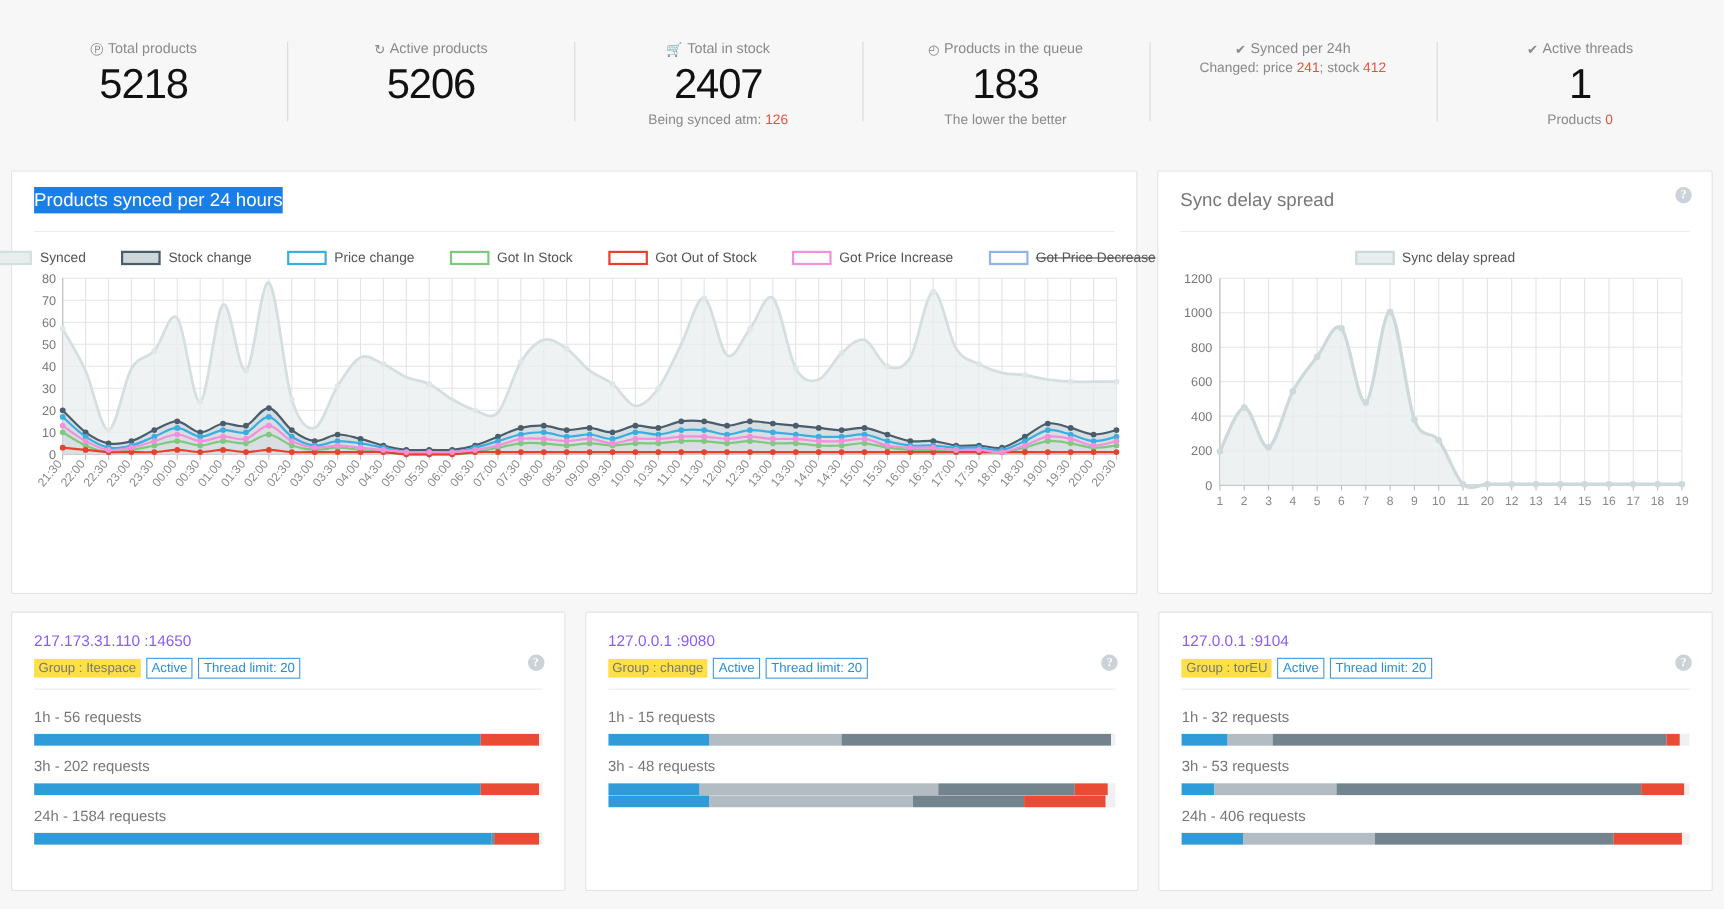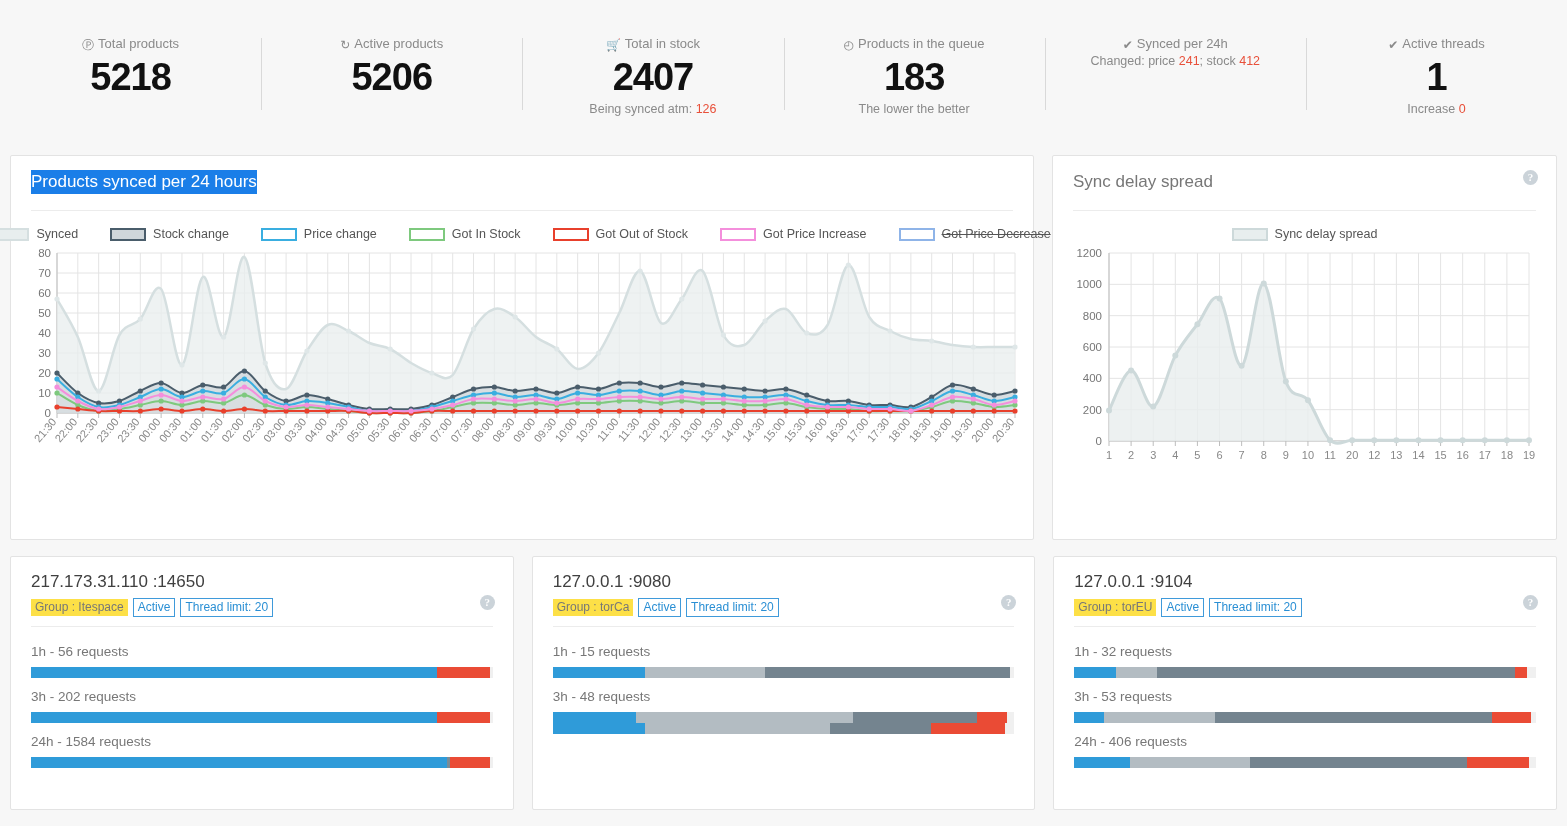--- a/index.html
+++ b/index.html
@@ -39,21 +39,21 @@
   }
   .stat-label .ic {
     display:inline-block;
     margin-right:4px;
     color:#8a8a8a;
     font-size:12px;
     vertical-align:-1px;
   }
   .stat-value {
     font-size:38px;
-    font-weight:bold;
+    font-weight:normal;
     color:#111;
     line-height:48px;
     letter-spacing:-1px;
   }
   .stat-sub {
     font-size:12.5px;
     color:#8a8a8a;
     line-height:16px;
     white-space:nowrap;
   }
@@ -143,22 +143,22 @@
   
   .row-cards {
     display:flex;
     gap:18px;
     padding:16px 10px 0 10px;
     height:270px;
   }
   .card { flex:1; background:#fff; border:1px solid #e3e3e3; border-radius:2px; position:relative; }
   .card-head { padding:14px 20px 0 20px; position:relative; }
   .card-title {
-    font-size:17px;
-    color:#404040;
+    font-size:14px;
+    color:#8b5cf6;
     line-height:22px;
   }
   .card-tags {
     margin-top:5px;
     display:flex;
     align-items:center;
     gap:5px;
   }
   .tag-group {
     font-size:12px;
@@ -213,21 +213,21 @@
       <div class="stat-value">183</div>
       <div class="stat-sub"><span>The lower the better</span></div>
     </div>
     <div class="stat">
       <div class="stat-label"><span class="ic">✔</span><span>Synced per 24h</span></div>
       <div class="stat-sub"><span>Changed: price </span><span class="accent">241</span><span>; stock </span><span class="accent">412</span></div>
     </div>
     <div class="stat">
       <div class="stat-label"><span class="ic">✔</span><span>Active threads</span></div>
       <div class="stat-value">1</div>
-      <div class="stat-sub"><span>Increase </span><span class="accent">0</span></div>
+      <div class="stat-sub"><span>Products </span><span class="accent">0</span></div>
     </div>
   </div>
 
 <div class="row-charts">
 
   <div class="panel panel-main">
     <div class="panel-head">
       <span class="panel-title selected">Products synced per 24 hours</span>
     </div>
     <div class="panel-rule"></div>
@@ -841,21 +841,21 @@
           <div class="seg" style="width: 90%; background: rgb(47, 155, 217);"></div>
           <div class="seg" style="width: 0.7%; background: rgb(122, 139, 150);"></div>
           <div class="seg" style="width: 8.8%; background: rgb(234, 75, 53);"></div>
         </div>
       </div>
     </div>
     <div class="card">
       <div class="card-head">
         <div class="card-title">127.0.0.1 :9080</div>
         <div class="card-tags">
-          <span class="tag-group">Group : torCa</span>
+          <span class="tag-group">Group : change</span>
           <span class="tag-box">Active</span>
           <span class="tag-box">Thread limit: 20</span>
         </div>
         <span class="help-icon" style="top: 38px;">?</span>
       </div>
       <div class="card-rule"></div>
       <div class="card-body">
         <div class="req-label">1h - 15 requests</div>
         <div class="bar">
           <div class="seg" style="width: 20%; background: rgb(47, 155, 217);"></div>

